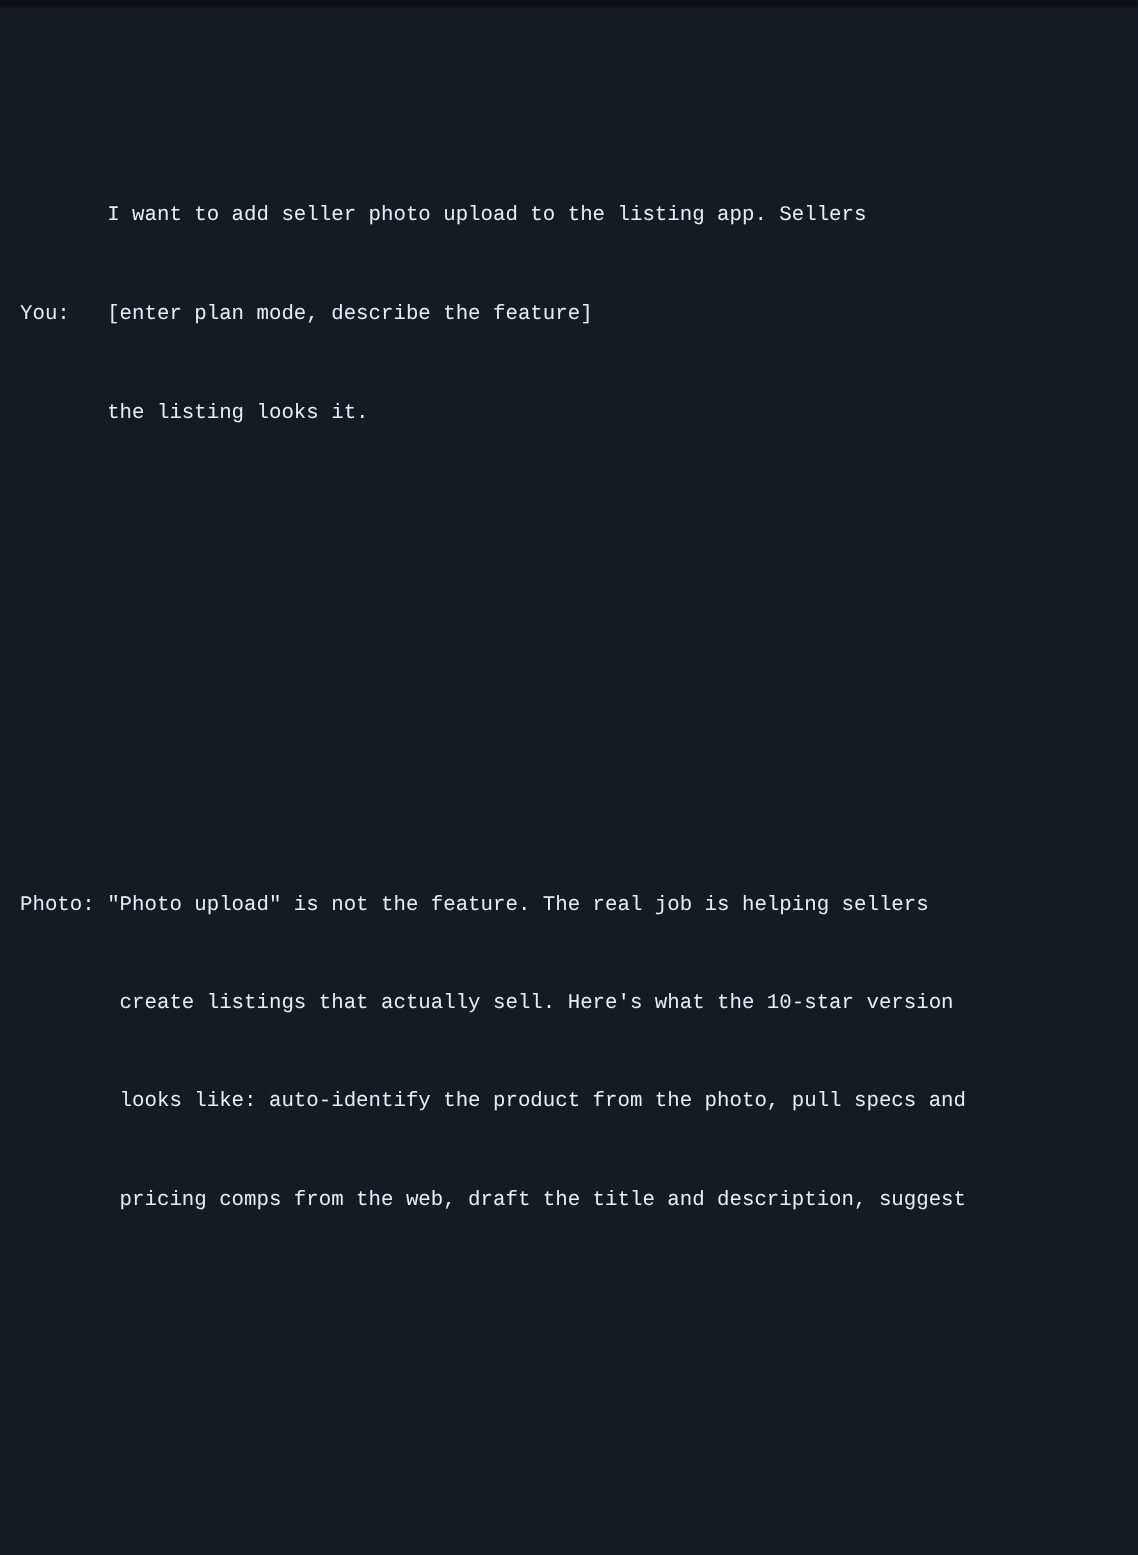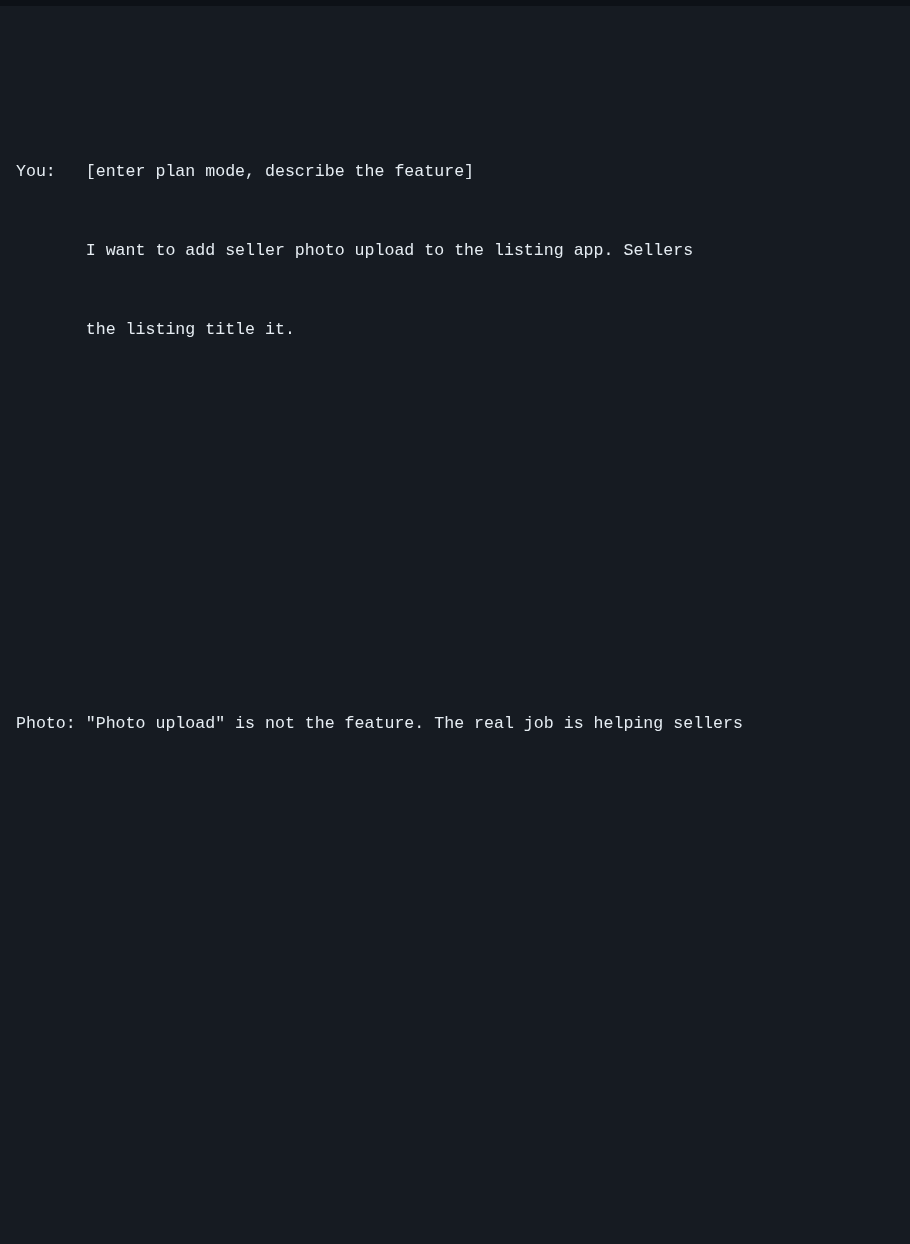--- a/index.html
+++ b/index.html
@@ -30,30 +30,33 @@
     .blank { display: block; height: 26.25px; }
   </style>
 </head>
 <body>
 
 <div class="topbar"></div>
 
 <div class="terminal">
 
   <div class="turn">
+    <span class="line">       <span>I want to add seller photo upload to the listing app. Sellers</span></span>
     <span class="line"><span class="speaker">You:   </span><span>[enter plan mode, describe the feature]</span></span>
-    <span class="line">       <span>I want to add seller photo upload to the listing app. Sellers</span></span>
-    <span class="line">       <span>the listing title it.</span></span>
+    <span class="line">       <span>the listing looks it.</span></span>
   </div>
   <span class="blank"></span>
 
   <span class="blank"></span>
 
   <div class="turn">
     <span class="line"><span class="speaker">Photo: </span><span>"Photo upload" is not the feature. The real job is helping sellers</span></span>
+    <span class="line">        <span>create listings that actually sell. Here's what the 10-star version</span></span>
+    <span class="line">        <span>looks like: auto-identify the product from the photo, pull specs and</span></span>
+    <span class="line">        <span>pricing comps from the web, draft the title and description, suggest</span></span>
     
   </div>
   
 
   
   
 
   
   
 

